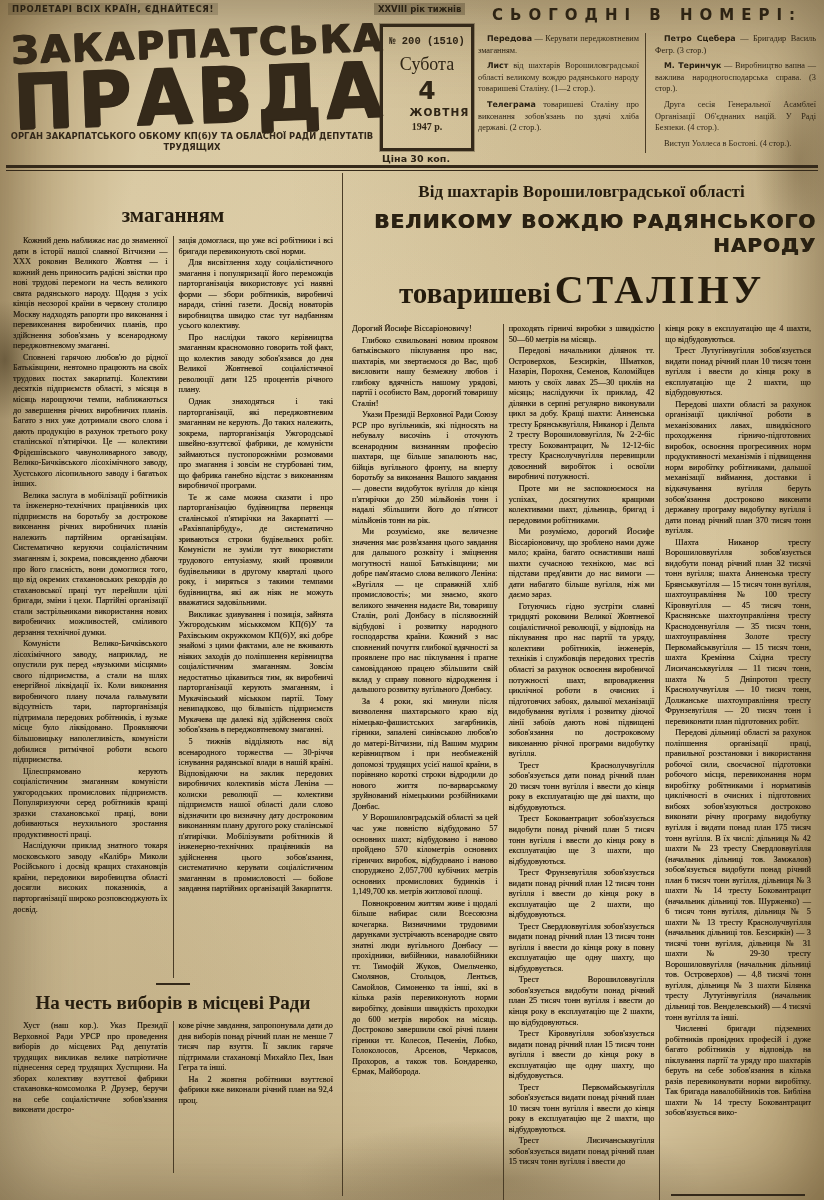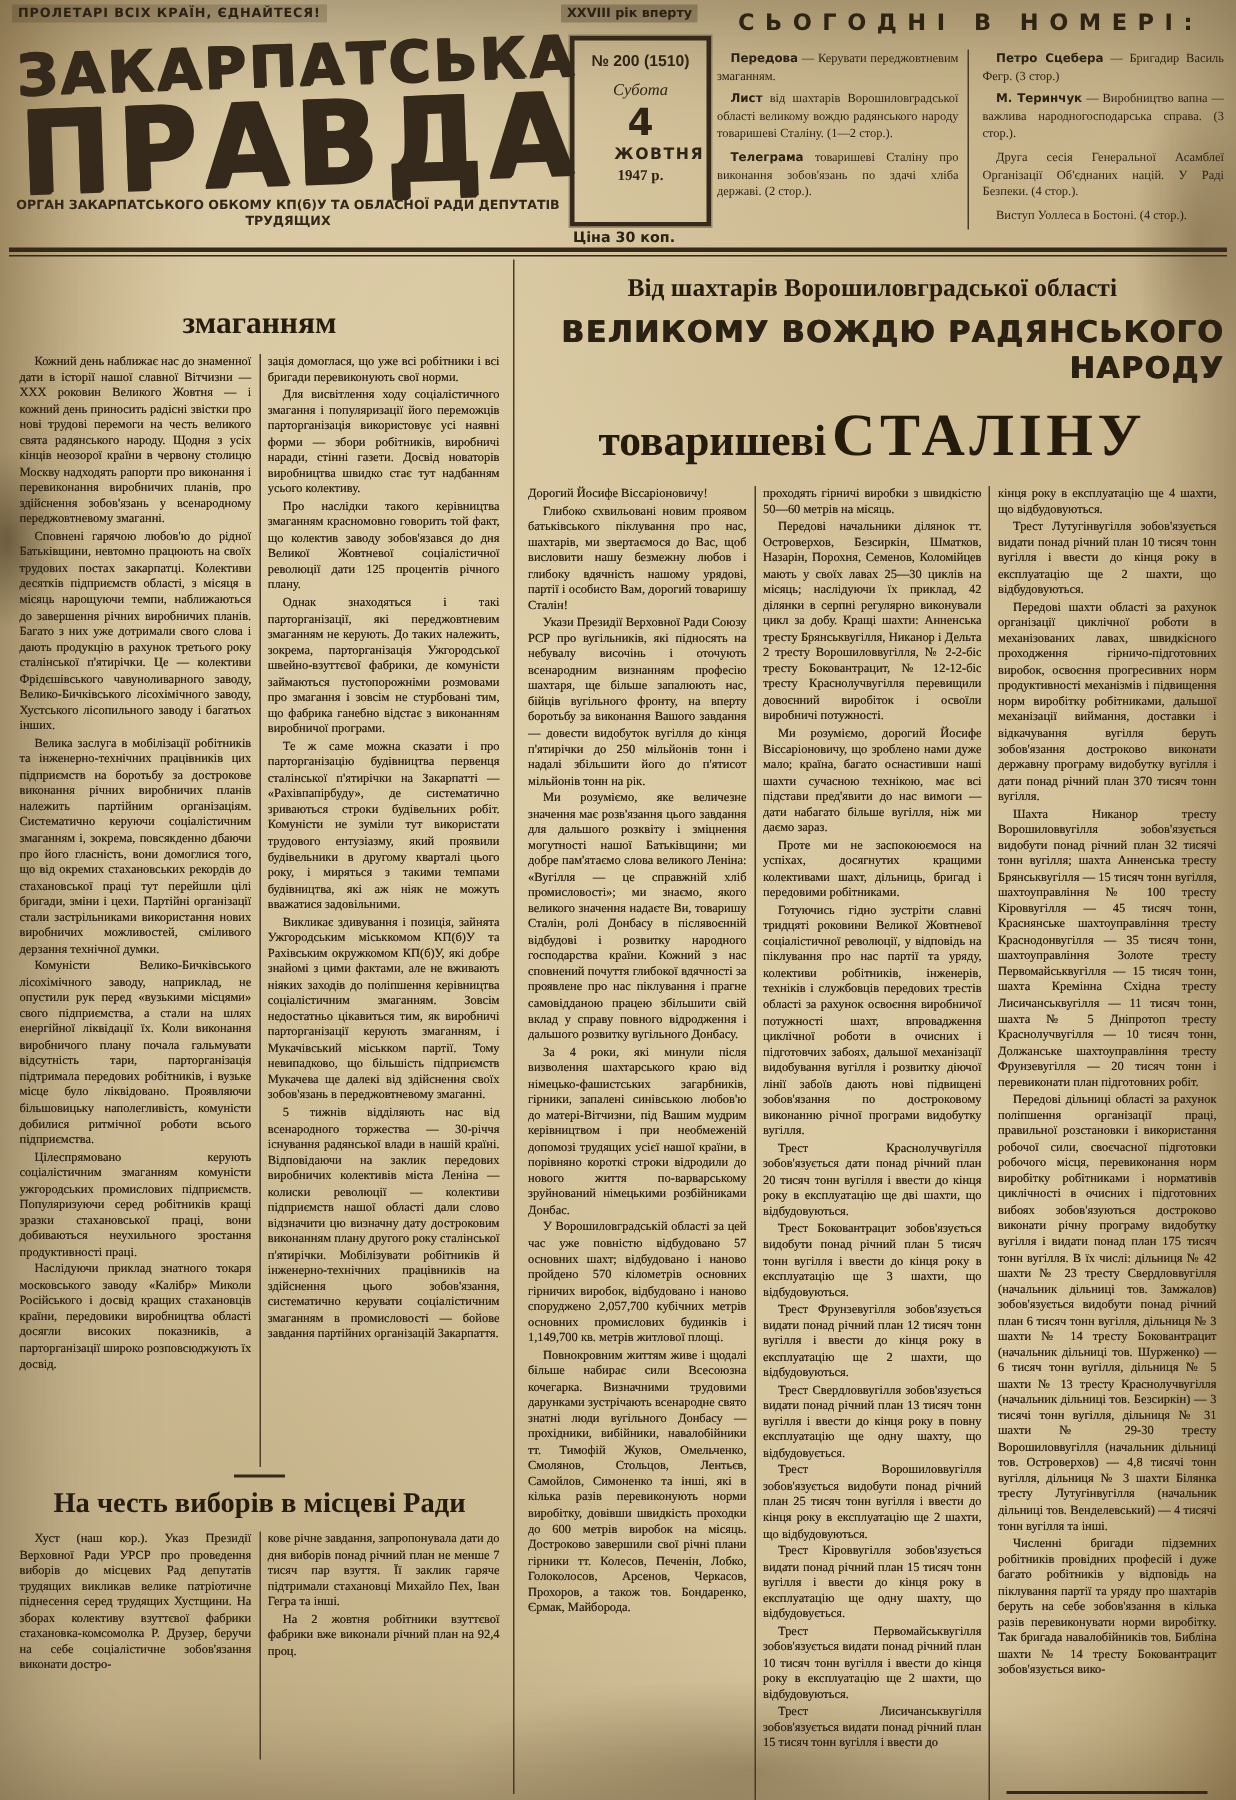--- a/index.html
+++ b/index.html
@@ -28,22 +28,22 @@
   .title-wrap { position:absolute; left:12px; top:22px; width:358px; text-align:center;
                 transform:rotate(-2deg); color:#34291a; font-family:"DejaVu Sans",sans-serif; font-weight:bold; }
   .t1 { font-size:38px; letter-spacing:2px; text-shadow:1.4px 0 0 currentColor, 0 1px 0 currentColor; }
   .t2 { font-size:72px; margin-top:-12px; letter-spacing:5px; transform:scaleY(1.06);
         text-shadow:2px 0 0 currentColor, 0 1.5px 0 currentColor, 1px 1px 0 currentColor; }
   .subtitle { position:absolute; left:8px; top:131px; width:368px; text-align:center;
               font-family:"DejaVu Sans",sans-serif; font-weight:bold; font-size:8.4px; line-height:1.35; color:#33281a; }
   .issue-box { position:absolute; left:380px; top:24px; width:88px; height:121px;
                border:3px solid #34291a; box-shadow:0 0 0 1px rgba(52,41,26,.35);
                text-align:center; color:#2f2516; }
-  .issue-no { font-family:Liberation Sans, sans-serif; font-weight:bold; font-size:10.5px; margin-top:8px; }
-  .issue-weekday { font-size:11px; margin-top:7px;font-style:italic; }
+  .issue-no { font-family:Liberation Mono, monospace; font-weight:bold; font-size:10.5px; margin-top:8px; }
+  .issue-weekday { font-size:18px; margin-top:7px; }
   .issue-day { font-family:"DejaVu Sans",sans-serif; font-weight:bold; font-size:25px; line-height:1; margin-top:3px; }
   .issue-month { font-family:"DejaVu Sans",sans-serif; font-weight:bold; font-size:10.5px; letter-spacing:1px; margin-top:3px;padding-left:25px; }
   .issue-year { font-size:10px; margin-top:3px; font-weight:bold; }
   .price { position:absolute; left:382px; top:153px; font-family:"DejaVu Sans",sans-serif; font-weight:bold; font-size:9.5px; }
   .toc { position:absolute; left:478px; top:6px; right:8px; }
   .toc-heading { font-family:"DejaVu Sans",sans-serif; font-weight:bold; font-size:15px; letter-spacing:7px;
                  text-align:center; margin:0 0 9px; color:#2e2414; }
   .toc-cols { display:flex; }
   .toc-col { flex:1; padding-right:6px; }
   .toc-col2 { border-left:1px solid #4a3c26; padding-left:9px; padding-right:0; }
@@ -83,21 +83,21 @@
 </style>
 </head>
 <body>
 
 <div class="paper">
   <div class="stain s1"></div>
   <div class="stain s2"></div>
   <div class="stain s3"></div>
 
   <div class="slogan">ПРОЛЕТАРІ ВСІХ КРАЇН, ЄДНАЙТЕСЯ!</div>
-  <div class="edition">XXVIII рік вперту</div>
+  <div class="edition">XXVIII рік тижнів</div>
 
   <div class="title-wrap">
     <div class="t1">ЗАКАРПАТСЬКА</div>
     <div class="t2">ПРАВДА</div>
   </div>
   <div class="subtitle">ОРГАН ЗАКАРПАТСЬКОГО ОБКОМУ КП(б)У ТА ОБЛАСНОЇ РАДИ ДЕПУТАТІВ ТРУДЯЩИХ</div>
 
   <div class="issue-box">
     <div class="issue-no">№ 200 (1510)</div>
     <div class="issue-weekday">Субота</div>
@@ -175,22 +175,22 @@
           <p class="body">Глибоко схвильовані новим проявом батьківського піклування про нас, шахтарів, ми звертаємося до Вас, щоб висловити нашу безмежну любов і глибоку вдячність нашому урядові, партії і особисто Вам, дорогий товаришу Сталін!</p>
           <p class="body">Укази Президії Верховної Ради Союзу РСР про вугільників, які підносять на небувалу височінь і оточують всенародним визнанням професію шахтаря, ще більше запалюють нас, бійців вугільного фронту, на вперту боротьбу за виконання Вашого завдання — довести видобуток вугілля до кінця п'ятирічки до 250 мільйонів тонн і надалі збільшити його до п'ятисот мільйонів тонн на рік.</p>
           <p class="body">Ми розуміємо, яке величезне значення має розв'язання цього завдання для дальшого розквіту і зміцнення могутності нашої Батьківщини; ми добре пам'ятаємо слова великого Леніна: «Вугілля — це справжній хліб промисловості»; ми знаємо, якого великого значення надаєте Ви, товаришу Сталін, ролі Донбасу в післявоєнній відбудові і розвитку народного господарства країни. Кожний з нас сповнений почуття глибокої вдячності за проявлене про нас піклування і прагне самовідданою працею збільшити свій вклад у справу повного відродження і дальшого розвитку вугільного Донбасу.</p>
           <p class="body">За 4 роки, які минули після визволення шахтарського краю від німецько-фашистських загарбників, гірники, запалені синівською любов'ю до матері-Вітчизни, під Вашим мудрим керівництвом і при необмеженій допомозі трудящих усієї нашої країни, в порівняно короткі строки відродили до нового життя по-варварському зруйнований німецькими розбійниками Донбас.</p>
           <p class="body">У Ворошиловградській області за цей час уже повністю відбудовано 57 основних шахт; відбудовано і наново пройдено 570 кілометрів основних гірничих виробок, відбудовано і наново споруджено 2,057,700 кубічних метрів основних промислових будинків і 1,149,700 кв. метрів житлової площі.</p>
           <p class="body">Повнокровним життям живе і щодалі більше набирає сили Всесоюзна кочегарка. Визначними трудовими дарунками зустрічають всенародне свято знатні люди вугільного Донбасу — прохідники, вибійники, навалобійники тт. Тимофій Жуков, Омельченко, Смолянов, Стольцов, Лентьєв, Самойлов, Симоненко та інші, які в кілька разів перевиконують норми виробітку, довівши швидкість проходки до 600 метрів виробок на місяць. Достроково завершили свої річні плани гірники тт. Колесов, Печенін, Лобко, Голоколосов, Арсенов, Черкасов, Прохоров, а також тов. Бондаренко, Єрмак, Майборода.</p>
         </div>
         <div class="col">
           <p class="body noind">проходять гірничі виробки з швидкістю 50—60 метрів на місяць.</p>
           <p class="body">Передові начальники ділянок тт. Островерхов, Безсиркін, Шматков, Назарін, Порохня, Семенов, Коломійцев мають у своїх лавах 25—30 циклів на місяць; наслідуючи їх приклад, 42 ділянки в серпні регулярно виконували цикл за добу. Кращі шахти: Анненська тресту Брянськвугілля, Никанор і Дельта 2 тресту Ворошиловвугілля, № 2-2-біс тресту Боковантрацит, № 12-12-біс тресту Краснолучвугілля перевищили довоєнний виробіток і освоїли виробничі потужності.</p>
+          <p class="body">Проте ми не заспокоюємося на успіхах, досягнутих кращими колективами шахт, дільниць, бригад і передовими робітниками.</p>
           <p class="body">Ми розуміємо, дорогий Йосифе Віссаріоновичу, що зроблено нами дуже мало; країна, багато оснастивши наші шахти сучасною технікою, має всі підстави пред'явити до нас вимоги — дати набагато більше вугілля, ніж ми даємо зараз.</p>
-          <p class="body">Проте ми не заспокоюємося на успіхах, досягнутих кращими колективами шахт, дільниць, бригад і передовими робітниками.</p>
           <p class="body">Готуючись гідно зустріти славні тридцяті роковини Великої Жовтневої соціалістичної революції, у відповідь на піклування про нас партії та уряду, колективи робітників, інженерів, техніків і службовців передових трестів області за рахунок освоєння виробничої потужності шахт, впровадження циклічної роботи в очисних і підготовчих забоях, дальшої механізації видобування вугілля і розвитку діючої лінії забоїв дають нові підвищені зобов'язання по достроковому виконанню річної програми видобутку вугілля.</p>
           <p class="body">Трест Краснолучвугілля зобов'язується дати понад річний план 20 тисяч тонн вугілля і ввести до кінця року в експлуатацію ще дві шахти, що відбудовуються.</p>
           <p class="body">Трест Боковантрацит зобов'язується видобути понад річний план 5 тисяч тонн вугілля і ввести до кінця року в експлуатацію ще 3 шахти, що відбудовуються.</p>
           <p class="body">Трест Фрунзевугілля зобов'язується видати понад річний план 12 тисяч тонн вугілля і ввести до кінця року в експлуатацію ще 2 шахти, що відбудовуються.</p>
           <p class="body">Трест Свердловвугілля зобов'язується видати понад річний план 13 тисяч тонн вугілля і ввести до кінця року в повну експлуатацію ще одну шахту, що відбудовується.</p>
           <p class="body">Трест Ворошиловвугілля зобов'язується видобути понад річний план 25 тисяч тонн вугілля і ввести до кінця року в експлуатацію ще 2 шахти, що відбудовуються.</p>
           <p class="body">Трест Кіроввугілля зобов'язується видати понад річний план 15 тисяч тонн вугілля і ввести до кінця року в експлуатацію ще одну шахту, що відбудовується.</p>
           <p class="body">Трест Первомайськвугілля зобов'язується видати понад річний план 10 тисяч тонн вугілля і ввести до кінця року в експлуатацію ще 2 шахти, що відбудовуються.</p>
           <p class="body">Трест Лисичанськвугілля зобов'язується видати понад річний план 15 тисяч тонн вугілля і ввести до</p>
         </div>

